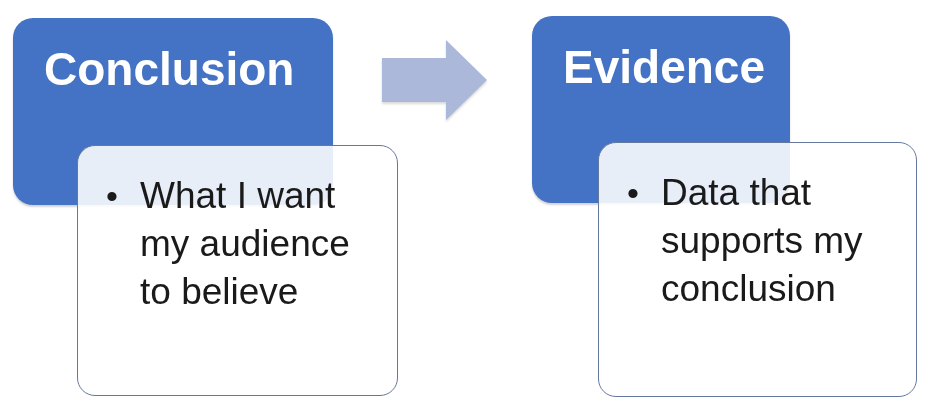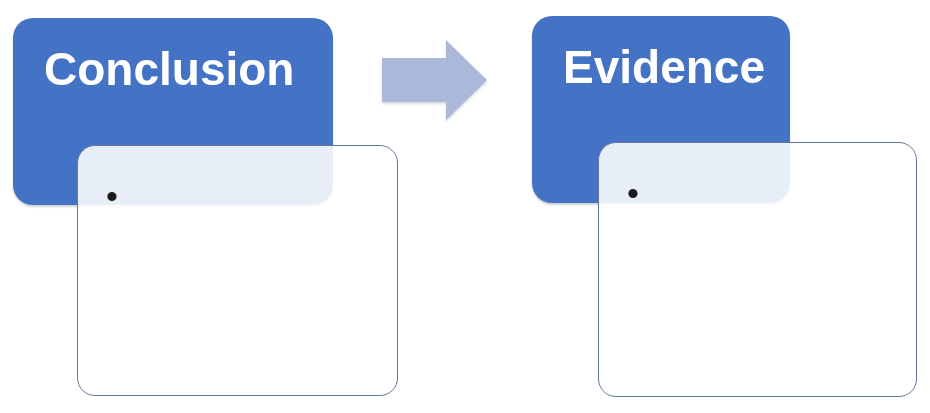--- a/index.html
+++ b/index.html
@@ -78,29 +78,35 @@
 <body>
 
 <div class="canvas">
 
   <div class="title-box step1-title">
     <span class="step-title">Conclusion</span>
   </div>
   <div class="detail-card step1-card">
     <div class="bullet-row">
       <span class="bullet-dot">•</span>
+      <span class="bullet-text">What I want
+my audience
+to believe</span>
     </div>
   </div>
 
   <svg class="flow-arrow" viewBox="0 0 105 80" xmlns="http://www.w3.org/2000/svg" aria-hidden="true">
     <polygon points="0,18 64,18 64,0 105,40 64,80 64,62 0,62"></polygon>
   </svg>
 
   <div class="title-box step2-title">
     <span class="step-title">Evidence</span>
   </div>
   <div class="detail-card step2-card">
     <div class="bullet-row">
       <span class="bullet-dot">•</span>
+      <span class="bullet-text">Data that
+supports my
+conclusion</span>
     </div>
   </div>
 
 </div>
 
 </body></html>

